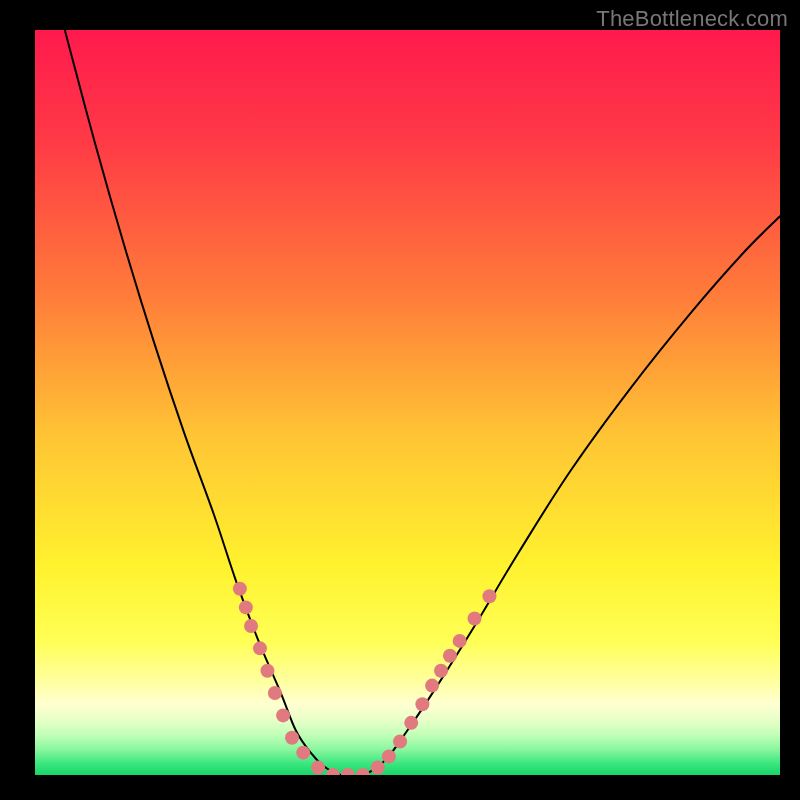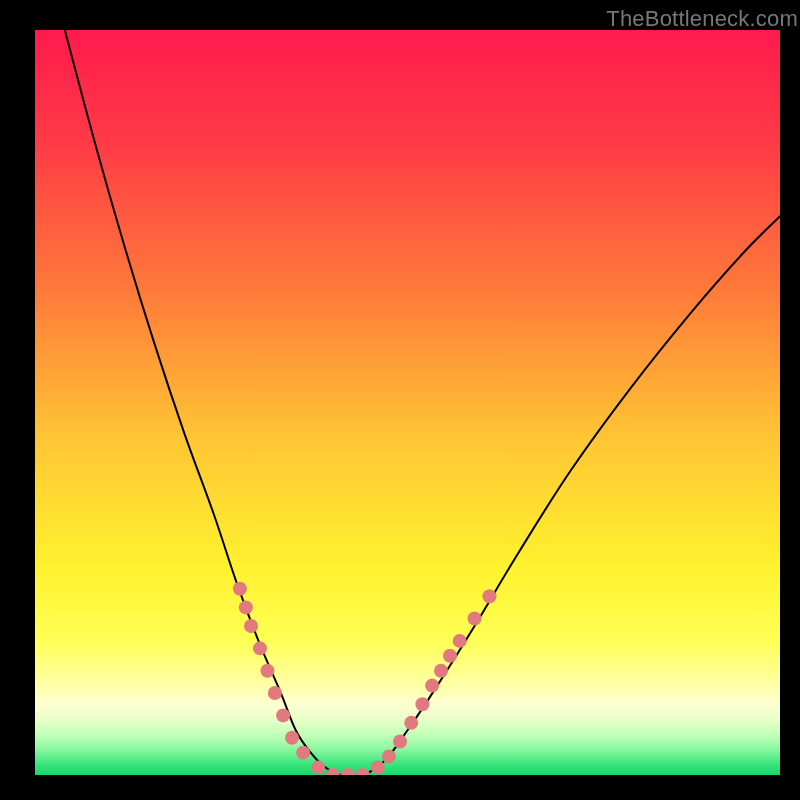--- a/index.html
+++ b/index.html
@@ -15,21 +15,21 @@
     position: absolute;
     top: 0;
     left: 0;
     width: 800px;
     height: 800px;
     background: #000;
   }
   .watermark {
     position: absolute;
     top: 6px;
-    right: 2px;
+    right: 12px;
     color: #777;
     font-size: 22px;
     font-weight: 500;
     letter-spacing: 0.2px;
     z-index: 5;
   }
   svg {
     position: absolute;
     top: 0;
     left: 0;

